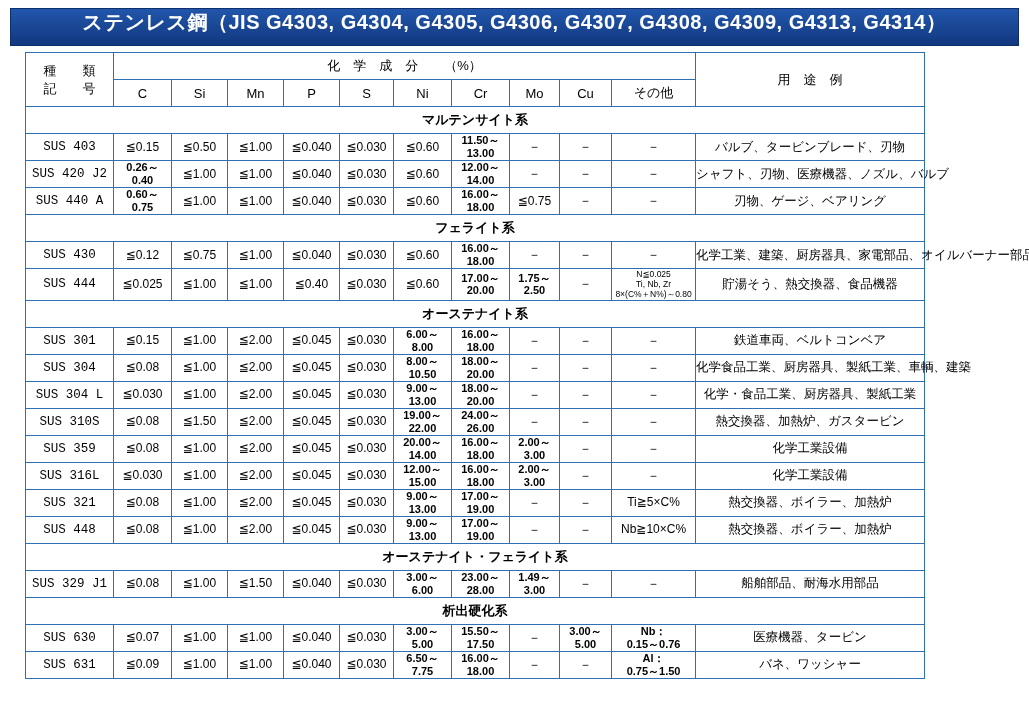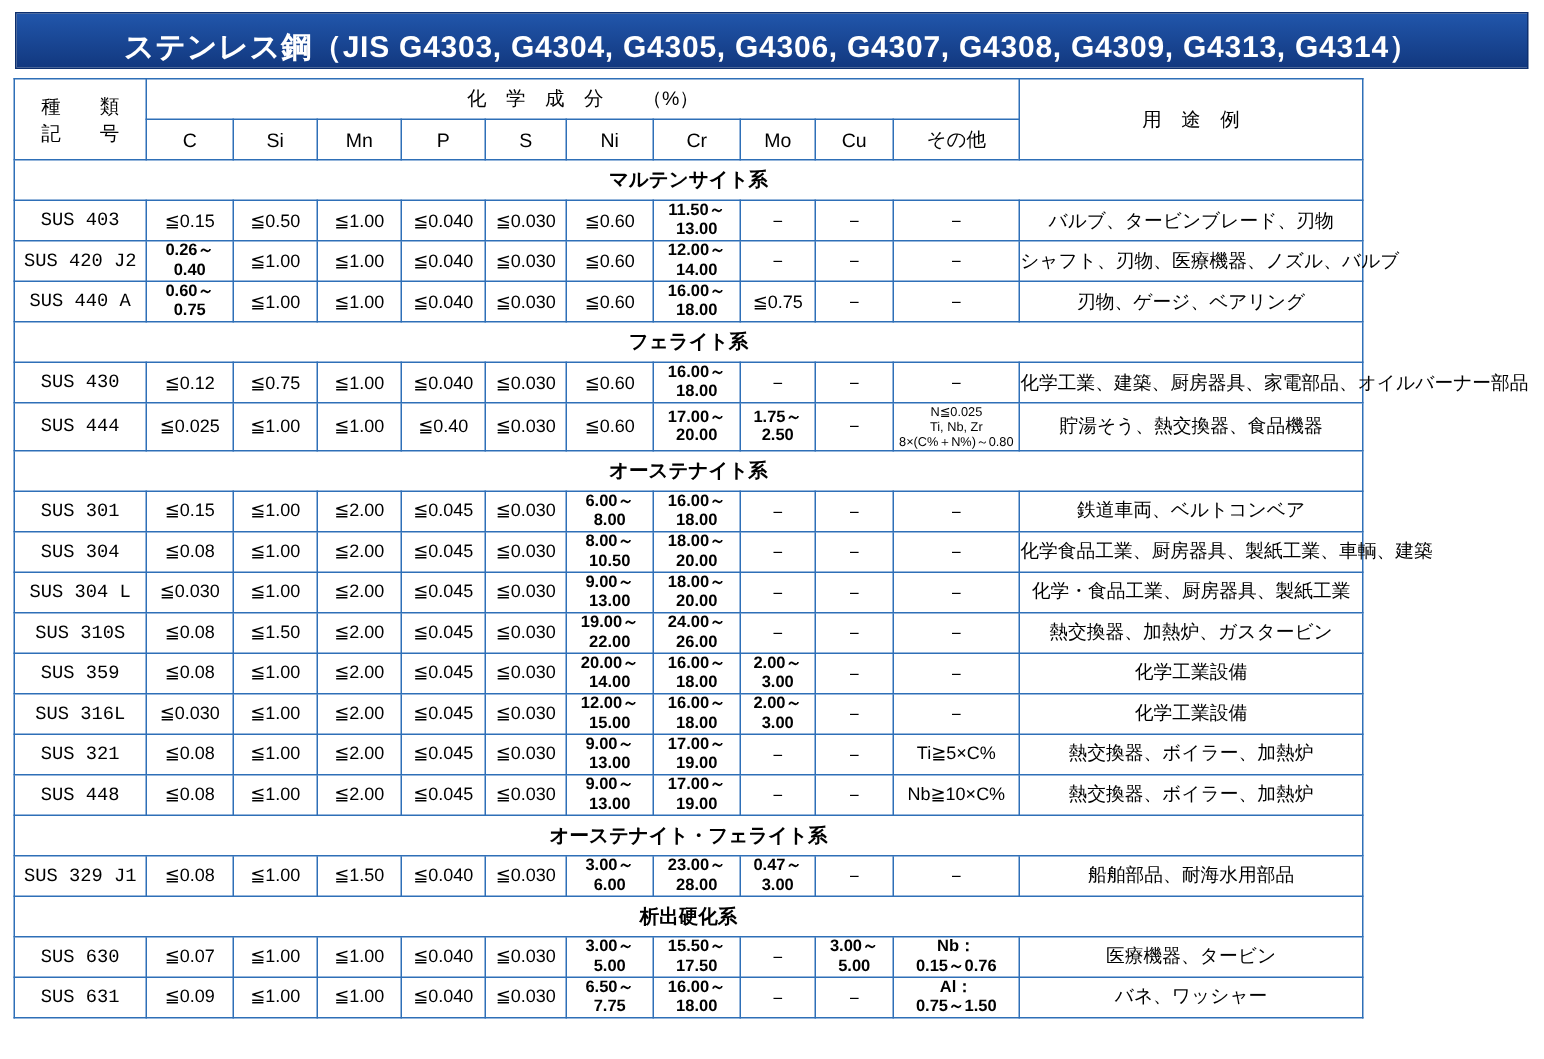--- a/index.html
+++ b/index.html
@@ -21,35 +21,35 @@
     box-sizing: border-box;
   }
   
   .title-bar {
     margin: 8px 10px 6px 10px;
     height: 36px;
     background: #1f4fa0;
     background: linear-gradient(#2156ab, #12387f);
     border: 1px solid #0d2f6e;
     display: flex;
-    align-items: flex-end;
+    align-items: flex-start;
     justify-content: center;
   }
   .title-text {
     color: #ffffff;
     font-size: 20px;
     font-weight: bold;
     letter-spacing: 0.5px;
     white-space: nowrap;
   }
   
   table.jis {
     border-collapse: collapse;
     table-layout: fixed;
-    margin: 0 9px;
+    margin: 0 25px;
     width: 900px;
     font-size: 11.5px;
   }
   table.jis td, table.jis th {
     border: 1px solid #2e6fb7;
     padding: 0;
     text-align: center;
     vertical-align: middle;
     background: #ffffff;
     height: 26px;
@@ -649,21 +649,21 @@
           </td>
           <td class="two">
             <div>3.00～</div>
             <div>6.00</div>
           </td>
           <td class="two">
             <div>23.00～</div>
             <div>28.00</div>
           </td>
           <td class="two">
-            <div>0.47～</div>
+            <div>1.49～</div>
             <div>3.00</div>
           </td>
           <td class="dash">
             <div>－</div>
           </td>
           <td class="dash">
             <div>－</div>
           </td>
           <td class="use">船舶部品、耐海水用部品</td>
         </tr>

